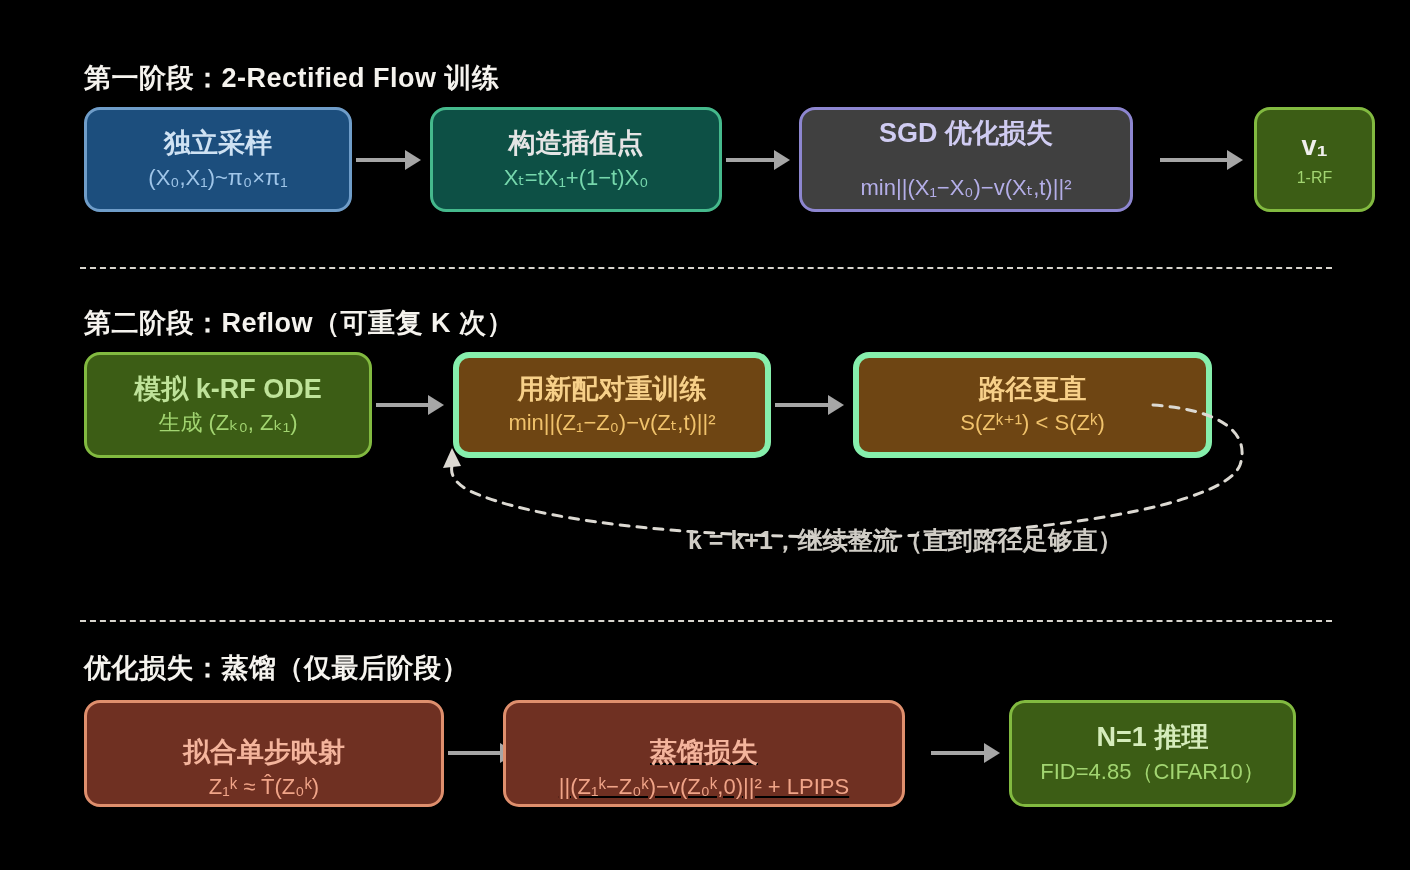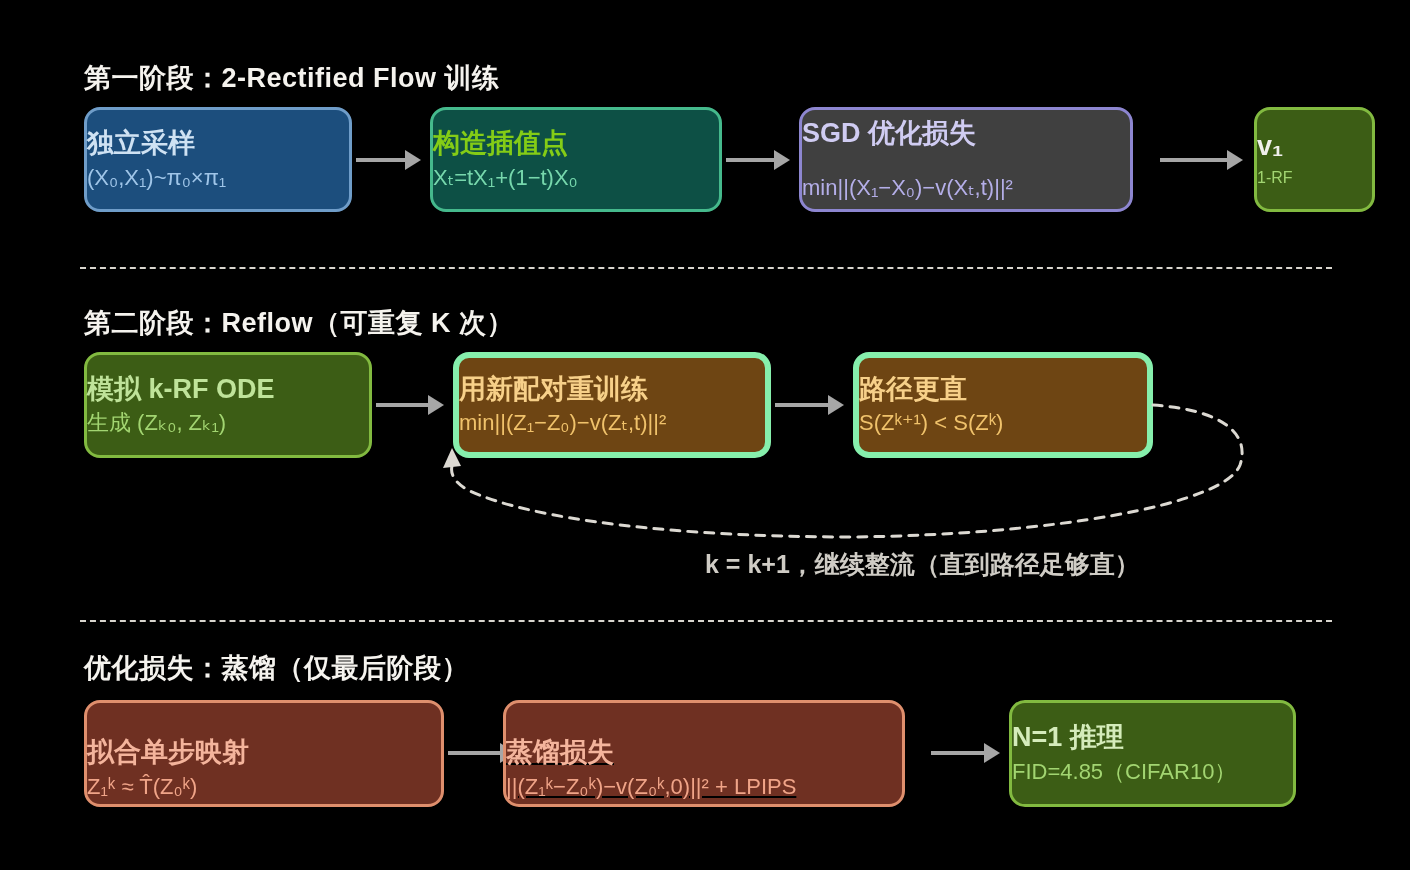--- a/index.html
+++ b/index.html
@@ -5,28 +5,28 @@
   html,body{margin:0;padding:0;background:#000;}
   .canvas{
     position:relative;width:1410px;height:870px;background:#000;overflow:hidden;
     font-family:"Liberation Sans","DejaVu Sans",sans-serif;
   }
   .stage-title{
     position:absolute;color:#f5f3ee;font-size:27px;font-weight:700;letter-spacing:.5px;white-space:nowrap;
   }
   .box{
     position:absolute;border-radius:16px;display:flex;flex-direction:column;
-    align-items:flex-start;justify-content:center;gap:7px;box-sizing:border-box;text-align:center;
+    align-items:center;justify-content:center;gap:7px;box-sizing:border-box;text-align:center;
   }
   .box-title{font-size:27px;font-weight:700;line-height:1.1;white-space:nowrap;}
   .box-sub{font-size:22px;line-height:1.1;white-space:nowrap;}
   .blue{background:#1c4e7d;border:3px solid #6f9dc9;}
   .blue .box-title{color:#cfe2f3;} .blue .box-sub{color:#9fc5e8;}
   .teal{background:#0d5045;border:3px solid #45b98c;}
-  .teal .box-title{color:#84cc16;} .teal .box-sub{color:#76d7ac;}
+  .teal .box-title{color:#e5e5e5;} .teal .box-sub{color:#76d7ac;}
   .purple{background:#404040;border:3px solid #8d86d0;gap:28px;}
   .purple .box-title{color:#d0ccf2;} .purple .box-sub{color:#b4aee8;}
   .green{background:#3c5d15;border:3px solid #82ba40;}
   .green .box-title{color:#bfe39a;} .green .box-sub{color:#a2d571;}
   .green.white-title .box-title{color:#f0efec;}
   .green.pale-title .box-title{color:#d5ecbb;}
   .brown{background:#6e4513;border:6px solid #86efac;}
   .brown .box-title{color:#f7d089;} .brown .box-sub{color:#f0c26b;}
   .red{background:#6f3022;border:3px solid #df8f6d;}
   .red .box-title{color:#f4b49c;margin-top:30px;} .red .box-sub{color:#f0a488;}
@@ -80,31 +80,31 @@
     <div class="box-sub">生成 (Zₖ₀, Zₖ₁)</div>
   </div>
   <div class="arrow" style="left:376px;top:403px;width:65px;"></div>
 
   <div class="box brown" style="left:453px;top:352px;width:318px;height:106px;">
     <div class="box-title">用新配对重训练</div>
     <div class="box-sub">min||(Z₁−Z₀)−v(Zₜ,t)||²</div>
   </div>
   <div class="arrow" style="left:775px;top:403px;width:66px;"></div>
 
-  <div class="box brown" style="left:853px;top:352px;width:300px;height:106px;">
+  <div class="box brown" style="left:853px;top:352px;width:359px;height:106px;">
     <div class="box-title">路径更直</div>
     <div class="box-sub">S(Zᵏ⁺¹) &lt; S(Zᵏ)</div>
   </div>
 
   <svg class="loop-svg" style="left:430px;top:390px;" width="840" height="170" viewBox="0 0 840 170">
     <path d="M 723,15 C 795,20 820,45 810,75 C 795,115 620,145 420,147 C 250,147 100,130 38,100 C 25,93 20,84 22,76" fill="none" stroke="#dcd9d2" stroke-width="3" stroke-dasharray="9 8" stroke-linecap="round"></path>
     <polygon points="22,58 13,78 31,76" fill="#dcd9d2"></polygon>
   </svg>
 
-  <div class="loop-label" style="left:688px;top:548px;margin-left:17px;">k = k+1，继续整流（直到路径足够直）</div>
+  <div class="loop-label" style="left:688px;top:524px;">k = k+1，继续整流（直到路径足够直）</div>
 
   <div class="dashed-sep" style="left:80px;top:620px;width:1252px;"></div>
 
   <div class="stage-title" style="left:84px;top:650px;">优化损失：蒸馏（仅最后阶段）</div>
 
   <div class="box red" style="left:84px;top:700px;width:360px;height:107px;">
     <div class="box-title">拟合单步映射</div>
     <div class="box-sub">Z₁ᵏ ≈ T̂(Z₀ᵏ)</div>
   </div>
   <div class="arrow" style="left:448px;top:751px;width:65px;"></div>

